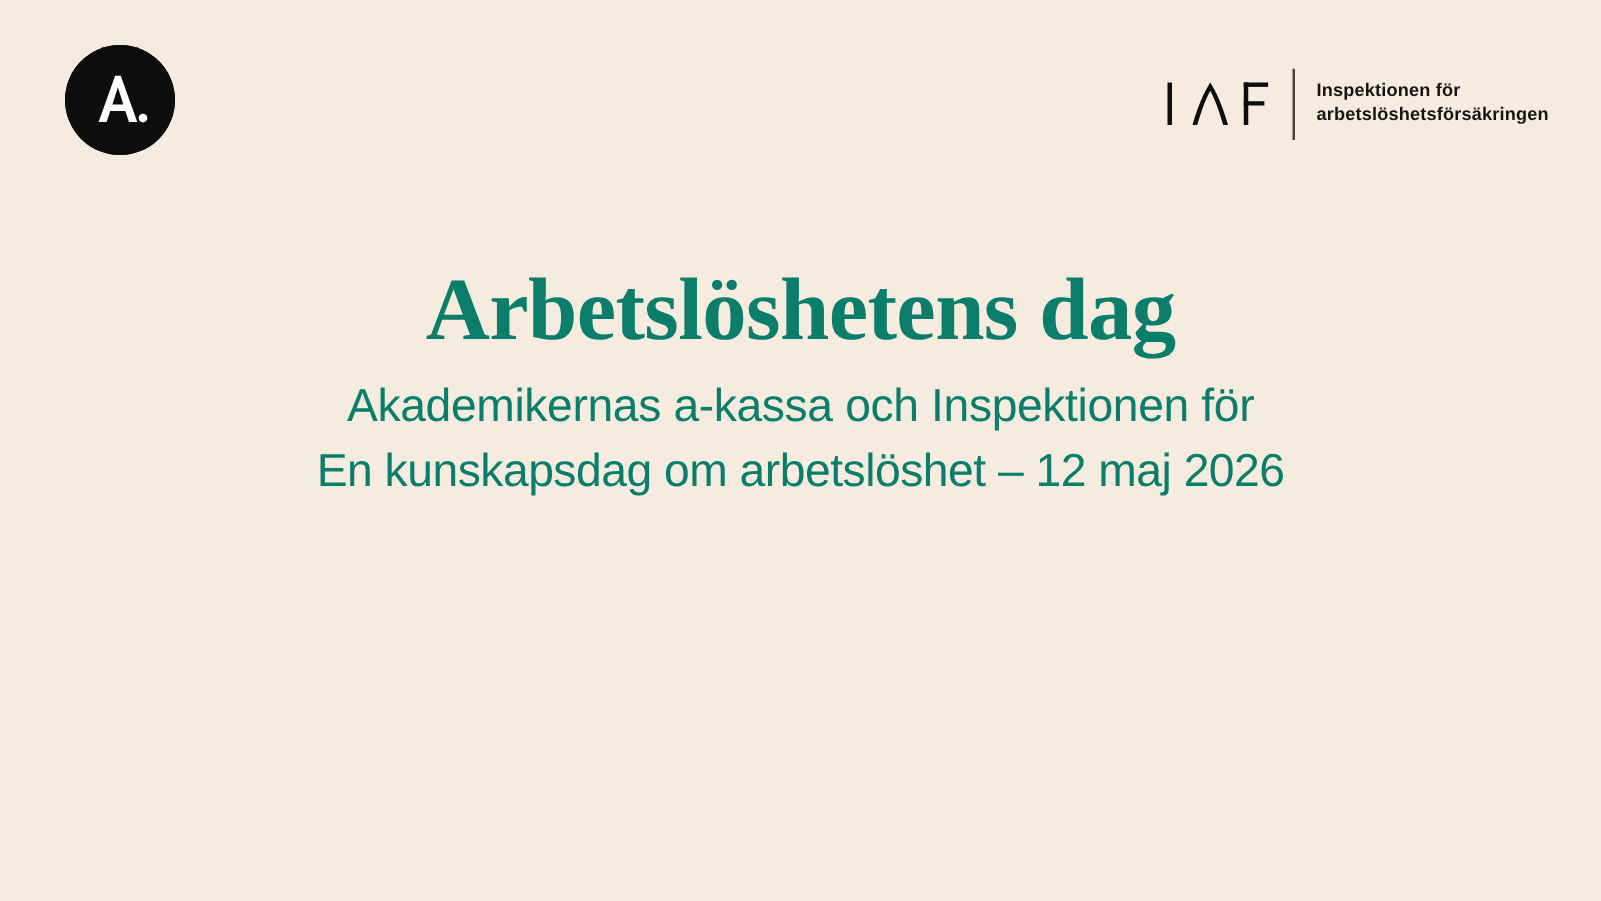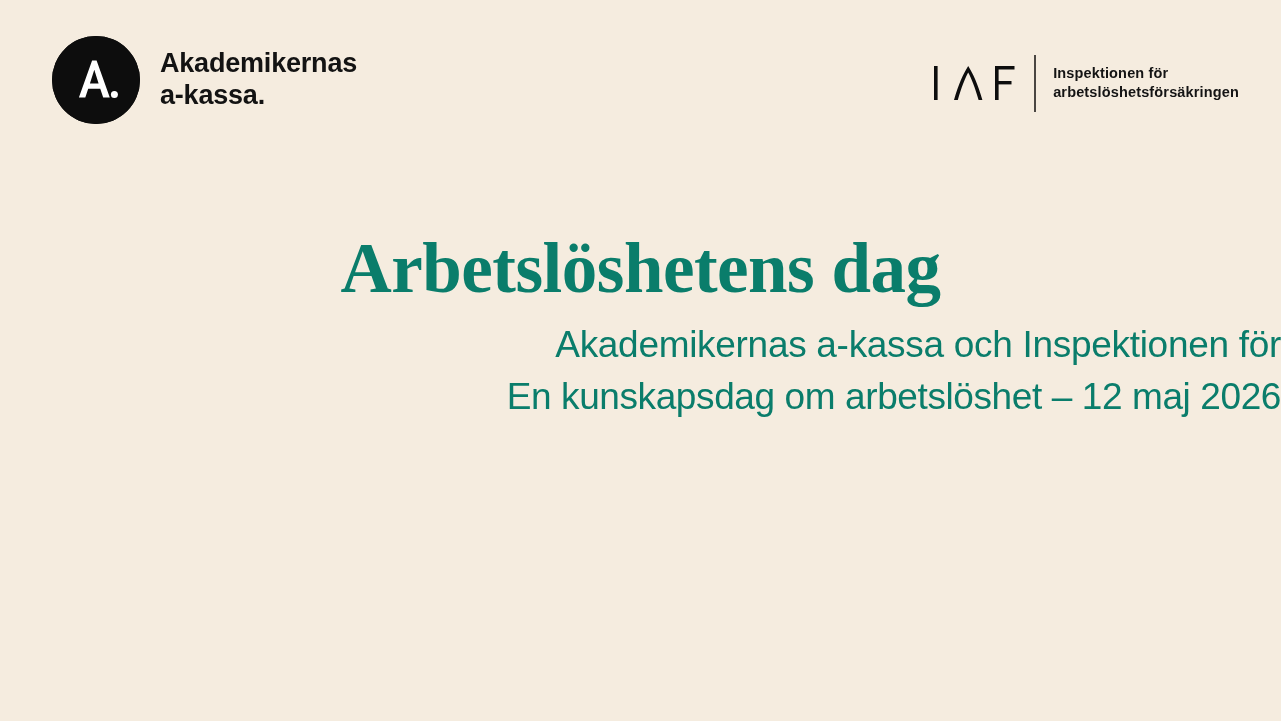--- a/index.html
+++ b/index.html
@@ -91,64 +91,61 @@
     line-height: 1.32;
     color: #141414;
     letter-spacing: 0.15px;
     white-space: pre-line;
   }
 
   
   .hero {
     position: absolute;
     left: 0;
-    top: 230px;
+    top: 210px;
     width: 1281px;
     text-align: center;
   }
   .hero-title {
     font-family: "Liberation Serif", serif;
     font-size: 71px;
     font-weight: bold;
     color: #0a7d6b;
     line-height: 1.08;
     letter-spacing: -0.5px;
     margin: 0;
   }
   .hero-subtitle {
     margin: 12px 0 0 0;
     font-family: "Liberation Sans", sans-serif;
     font-size: 37px;
     font-weight: normal;
     color: #0a7d6b;
     line-height: 1.41;
     letter-spacing: -0.3px;
-    text-align: right;
   }
   .hero-subtitle .line { display: block; }
   .hero-subtitle .line.emphasis {
     font-weight: normal;
     letter-spacing: -0.4px;
   }
 </style>
 </head>
 <body>
 
 <div class="slide-header">
 
   <div class="aka-logo">
     <div class="aka-mark">
       <svg width="88" height="88" viewBox="0 0 88 88" aria-hidden="true">
         <circle cx="44" cy="44" r="44" fill="#0d0d0d"></circle>
         <path d="M44.6 24.5 L57.8 61.5 L51.2 61.5 L48.25 52.8 L36.2 52.8 L33.3 61.5 L26.9 61.5 L40.1 24.5 Z M42.3 33.8 L37.9 47.6 L46.6 47.6 Z" fill="#ffffff"></path>
         <circle cx="62.4" cy="58.4" r="3.5" fill="#ffffff"></circle>
       </svg>
     </div>
-    <div class="aka-wordmark">Akademikernas
-a-kassa.</div>
   </div>
 
   <div class="iaf-logo">
     <div class="iaf-mark">
       <svg width="84" height="42" viewBox="0 0 84 42" aria-hidden="true">
         <rect x="2" y="4" width="3.6" height="34" fill="#0d0d0d"></rect>
         <path d="M22 38 C26.5 22 31.5 11.5 36.2 4 C40.9 11.5 45.9 22 50.4 38 L46.6 38 C43 25.6 39.4 16.5 36.2 10.6 C33 16.5 29.4 25.6 25.8 38 Z" fill="#0d0d0d"></path>
         <rect x="63" y="4" width="3.6" height="34" fill="#0d0d0d"></rect>
         <rect x="63" y="4" width="19.5" height="3.5" fill="#0d0d0d"></rect>
         <rect x="63" y="19" width="16.5" height="3.4" fill="#0d0d0d"></rect>

